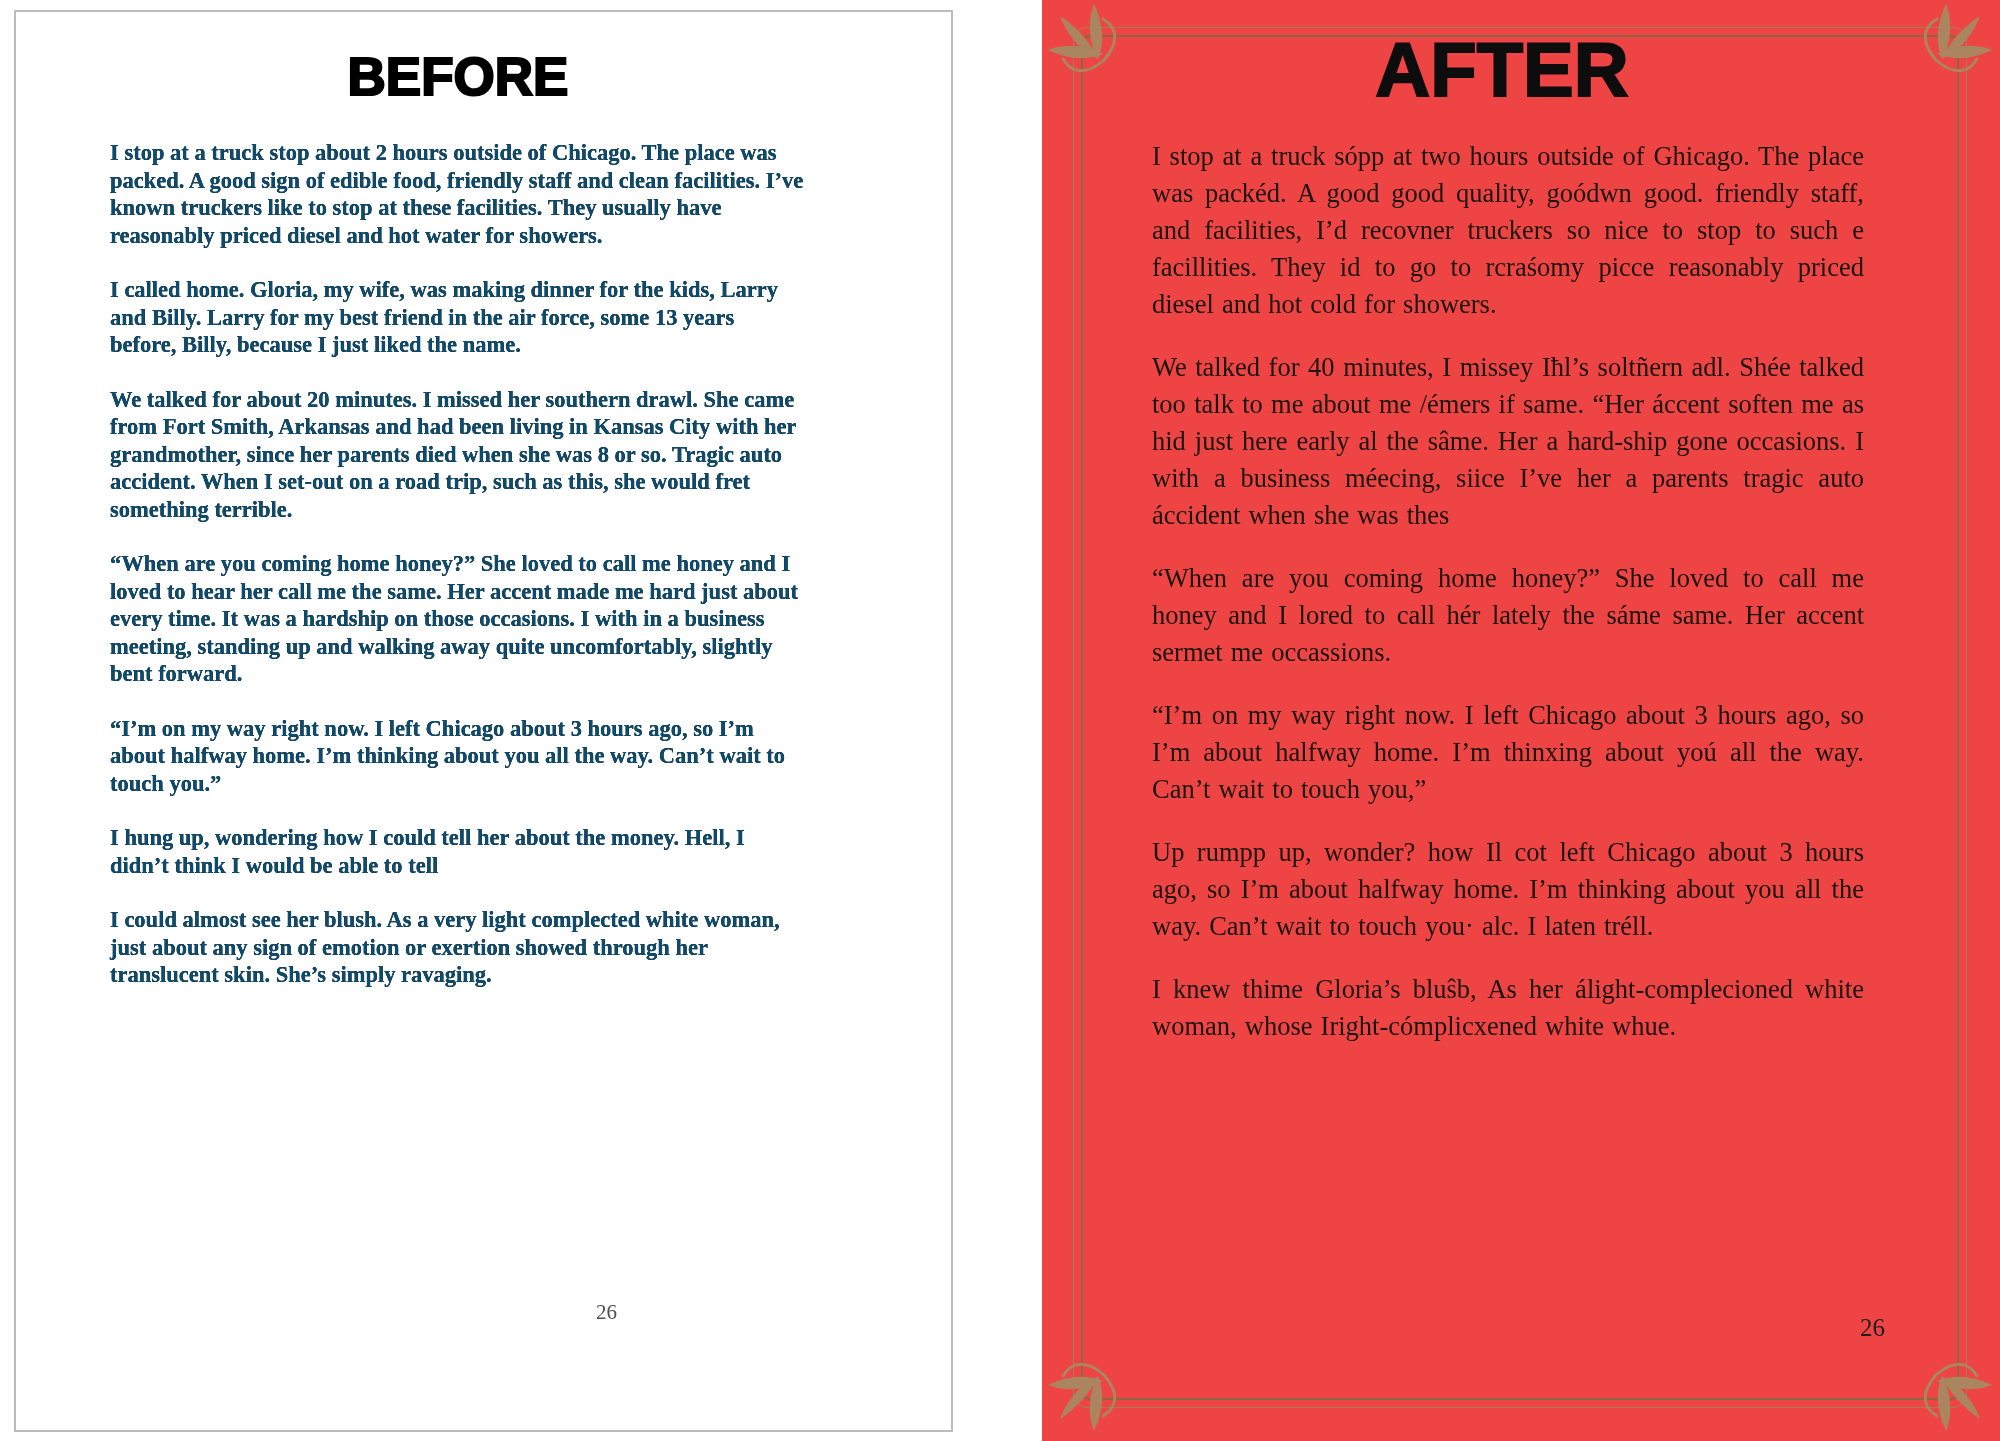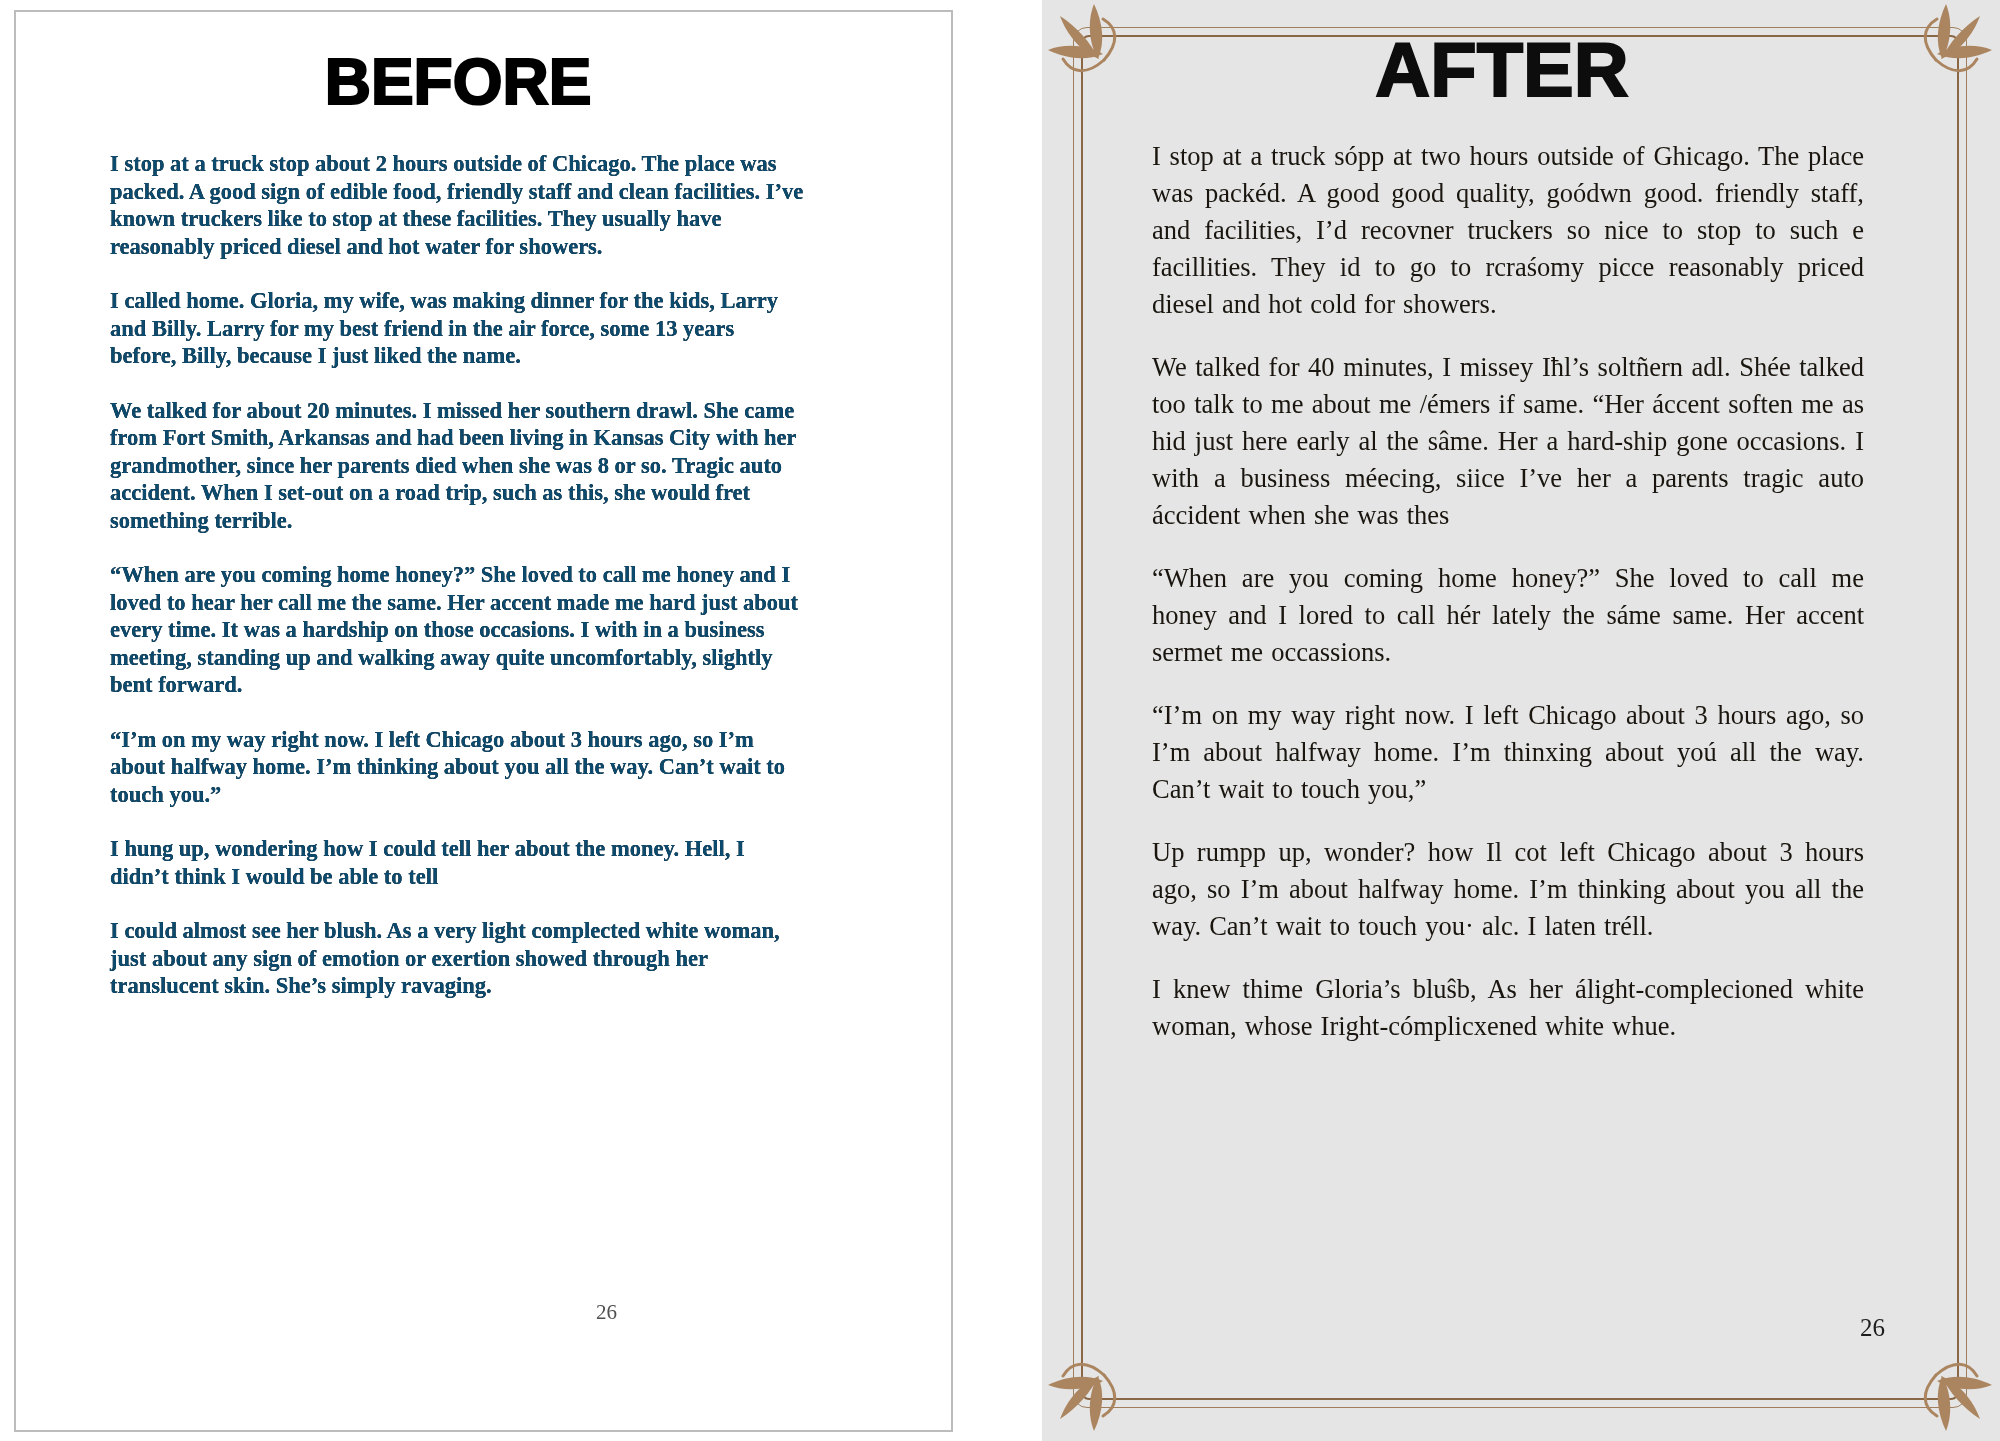--- a/index.html
+++ b/index.html
@@ -12,37 +12,37 @@
   .left-page{
     position:absolute;left:14px;top:10px;width:939px;height:1422px;
     background:#ffffff;border:2px solid #bcbcbc;box-sizing:border-box;
   }
   .left-col{
     position:absolute;left:94px;top:30px;width:696px;
     filter:blur(0.28px);
   }
   .left-title{
     margin:8px 0 36px 0;text-align:center;color:#000;
-    font-family:"Liberation Sans",sans-serif;font-weight:bold;font-size:64px;
+    font-family:"Liberation Sans",sans-serif;font-weight:bold;font-size:53px;
     line-height:1;letter-spacing:0px;-webkit-text-stroke:2.2px #000;
   }
   .left-col p{
     margin:0 0 27px 0;color:#0c4a6e;font-weight:bold;
     font-size:22.5px;line-height:27.5px;text-align:left;
     text-shadow:0 0 .5px #000;
   }
   .left-pagenum{
     position:absolute;left:580px;top:1288px;
     font-size:21px;color:#4f4f4f;
   }
 
   
   .right-page{
     position:absolute;left:1042px;top:0;width:958px;height:1441px;
-    background:#e5e5e5;
+    background:#ef4444;
   }
   .frame-outer{
     position:absolute;left:31px;top:27px;right:33px;bottom:33px;
     border:1.5px solid #a07e5c;border-radius:14px;
   }
   .frame-inner{
     position:absolute;left:39px;top:35px;right:41px;bottom:41px;
     border:2.5px solid #8a6746;border-radius:8px;
   }
   .flourish{position:absolute;width:104px;height:104px;}

